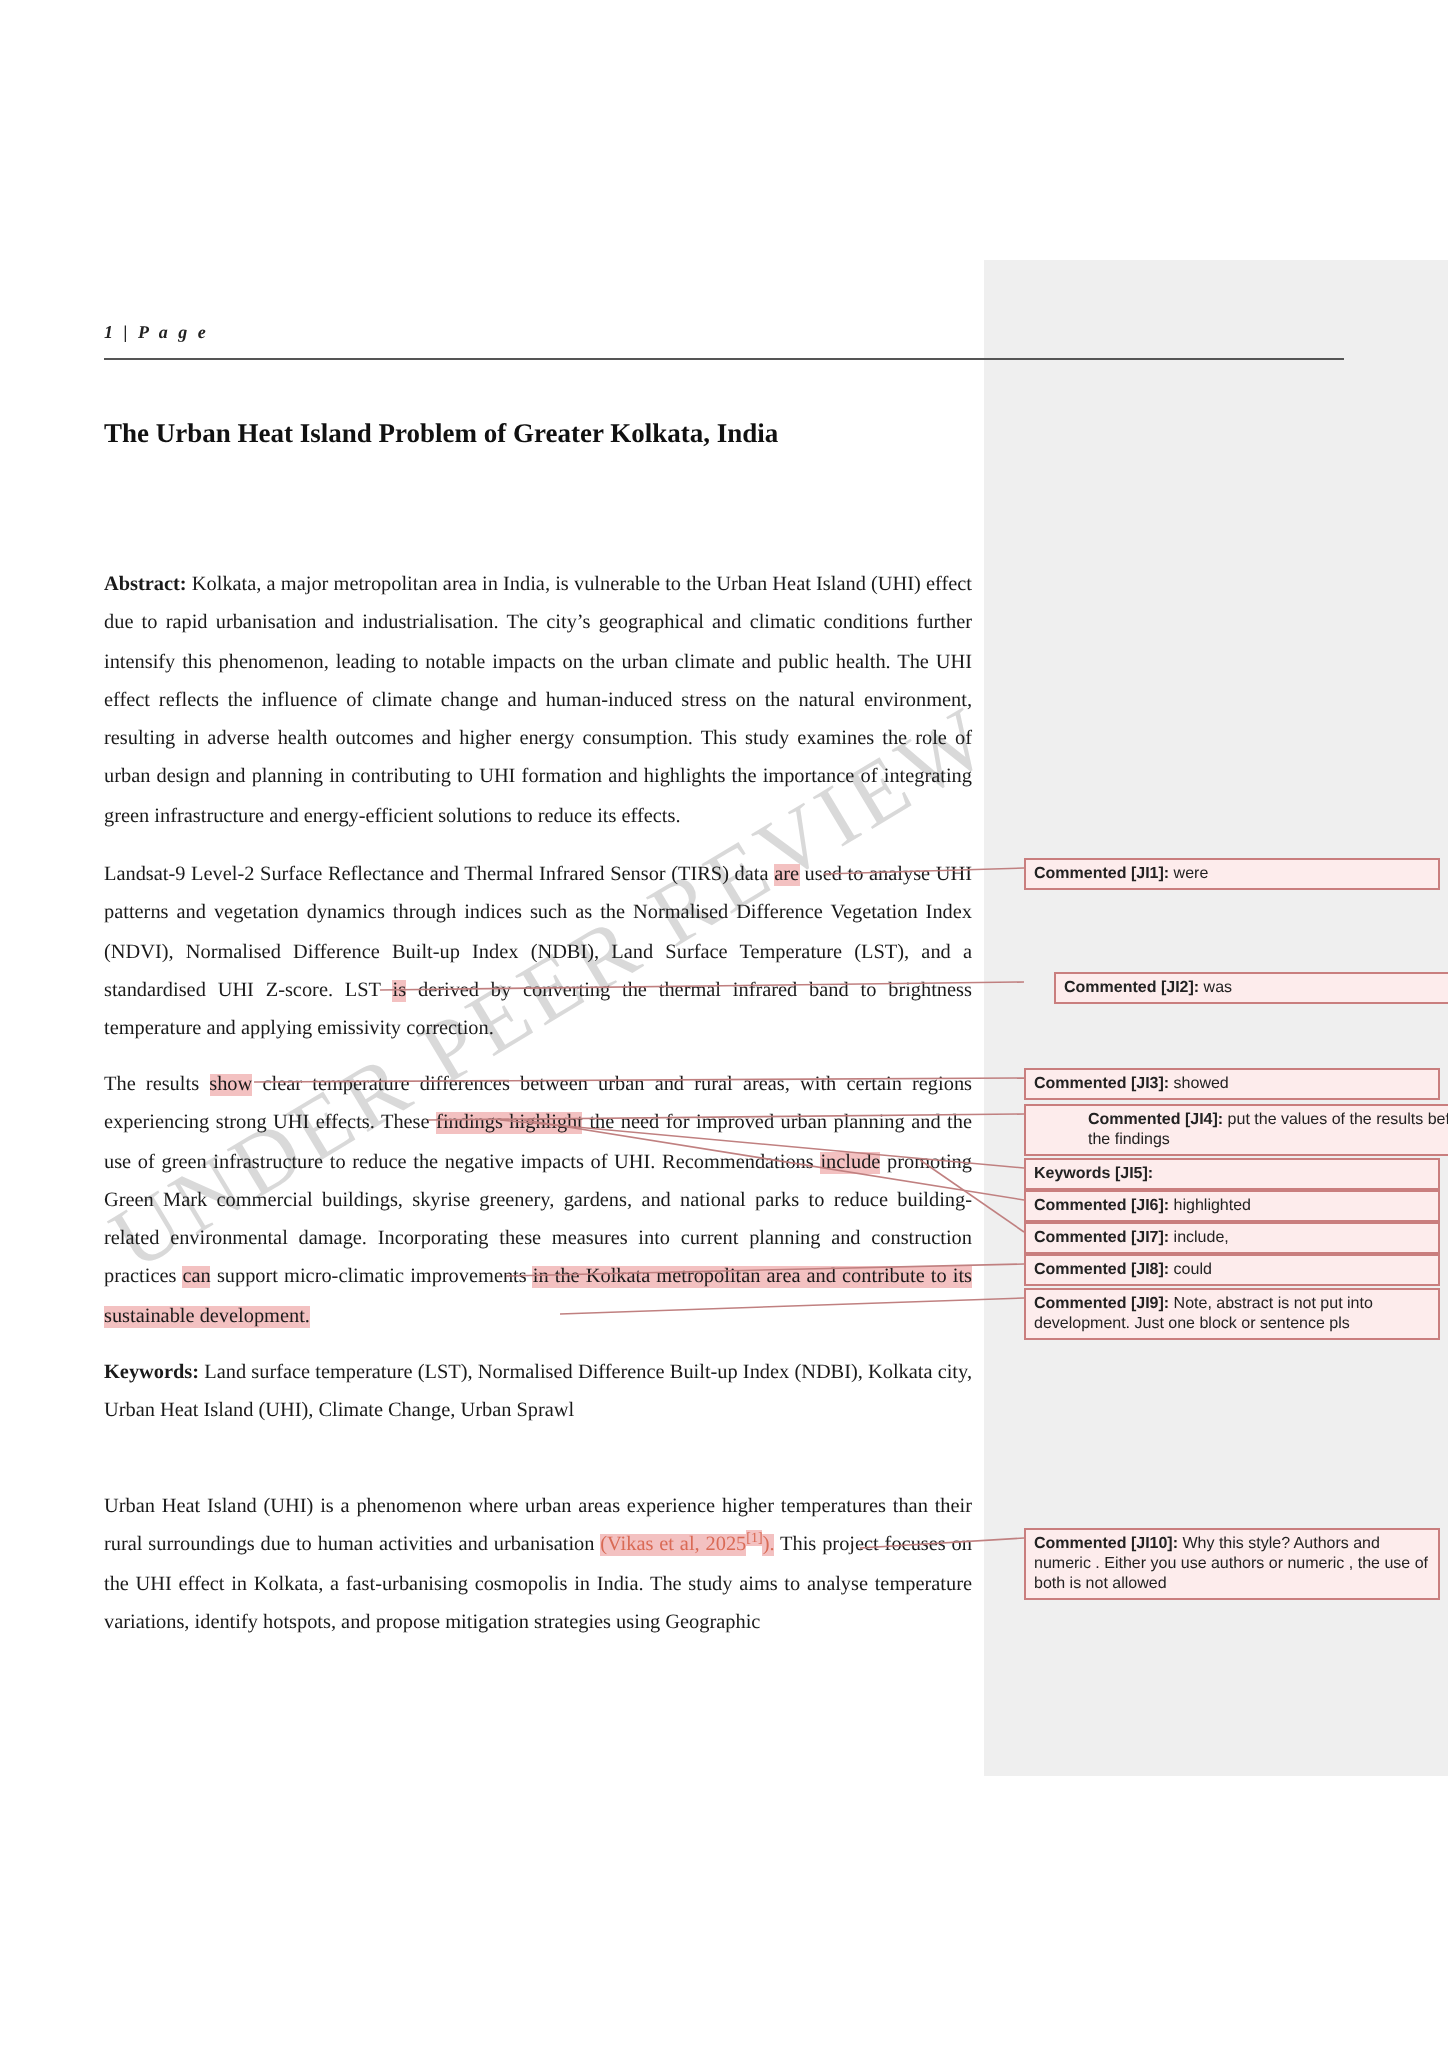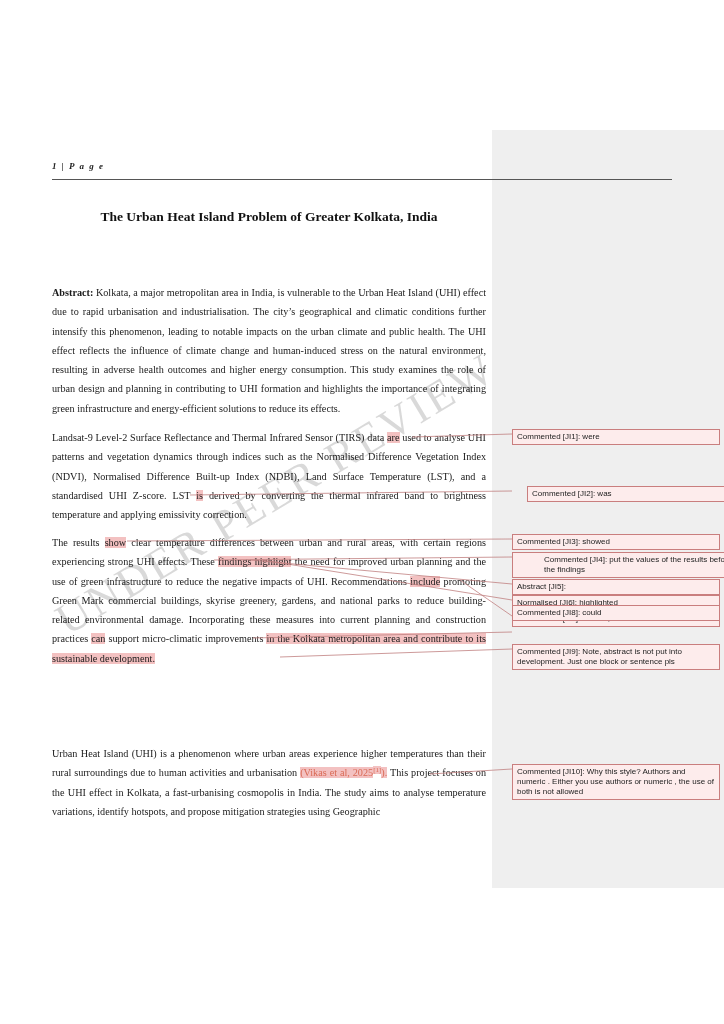--- a/index.html
+++ b/index.html
@@ -60,21 +60,21 @@
     top: 179px;
     width: 620px;
     border-top: 1px solid #555;
     z-index: 2;
   }
   .doc-title {
     position: absolute;
     left: 52px;
     top: 209px;
     width: 434px;
-    text-align: center;
+    text-align: left;
     font-size: 13.5px;
     font-weight: bold;
     color: #111;
     z-index: 2;
   }
   .para {
     position: absolute;
     left: 52px;
     width: 434px;
     margin: 0;
@@ -121,61 +121,62 @@
     width: 198px;
     background: var(--comment-fill, #fdecec);
     border: 1px solid var(--comment-border, #c97e7e);
     padding: 2px 4px 2px 4px;
     font-family: "Liberation Sans", sans-serif;
     font-size: 8px;
     line-height: 10px;
     color: #222;
     z-index: 4;
   }
-  .comment-box .c-label { font-weight: normal; text-align: right; }
+  .comment-box .c-label { font-weight: bold; text-align: right; }
 </style>
 </head>
 <body>
 
 <div class="sheet">
 
   <div class="comment-pane-bg"></div>
 
   <div class="watermark">UNDER PEER REVIEW</div>
 
   <div class="page-label">1 | P a g e</div>
 
   <div class="hrule"></div>
 
   <div class="doc-title">The Urban Heat Island Problem of Greater Kolkata, India</div>
 
   <p class="para para-abstract"><span class="seg-bold">Abstract:</span><span class="seg-normal"> Kolkata, a major metropolitan area in India, is vulnerable to the Urban Heat Island (UHI) effect due to rapid urbanisation and industrialisation. The city’s geographical and climatic conditions further intensify this phenomenon, leading to notable impacts on the urban climate and public health. The UHI effect reflects the influence of climate change and human-induced stress on the natural environment, resulting in adverse health outcomes and higher energy consumption. This study examines the role of urban design and planning in contributing to UHI formation and highlights the importance of integrating green infrastructure and energy-efficient solutions to reduce its effects.</span></p>
   <p class="para para-methods"><span class="seg-normal">Landsat-9 Level-2 Surface Reflectance and Thermal Infrared Sensor (TIRS) data </span><span class="seg-hl">are</span><span class="seg-normal"> used to analyse UHI patterns and vegetation dynamics through indices such as the Normalised Difference Vegetation Index (NDVI), Normalised Difference Built-up Index (NDBI), Land Surface Temperature (LST), and a standardised UHI Z-score. LST </span><span class="seg-hl">is</span><span class="seg-normal"> derived by converting the thermal infrared band to brightness temperature and applying emissivity correction.</span></p>
   <p class="para para-results"><span class="seg-normal">The results </span><span class="seg-hl">show</span><span class="seg-normal"> clear temperature differences between urban and rural areas, with certain regions experiencing strong UHI effects. These </span><span class="seg-hl">findings highlight</span><span class="seg-normal"> the need for improved urban planning and the use of green infrastructure to reduce the negative impacts of UHI. Recommendations </span><span class="seg-hl">include</span><span class="seg-normal"> promoting Green Mark commercial buildings, skyrise greenery, gardens, and national parks to reduce building-related environmental damage. Incorporating these measures into current planning and construction practices </span><span class="seg-hl">can</span><span class="seg-normal"> support micro-climatic improvements </span><span class="seg-hl">in the Kolkata metropolitan area and contribute to its sustainable development.</span></p>
+  <p class="para para-keywords"><span class="seg-bold">Keywords:</span><span class="seg-normal"> Land surface temperature (LST), Normalised Difference Built-up Index (NDBI), Kolkata city, Urban Heat Island (UHI), Climate Change, Urban Sprawl</span></p>
   <p class="para para-introduction"><span class="seg-normal">Urban Heat Island (UHI) is a phenomenon where urban areas experience higher temperatures than their rural surroundings due to human activities and urbanisation </span><span class="seg-cite">(Vikas et al, 2025</span><sup class="seg-cite-sup">[1]</sup><span class="seg-cite">).</span><span class="seg-normal"> This project focuses on the UHI effect in Kolkata, a fast-urbanising cosmopolis in India. The study aims to analyse temperature variations, identify hotspots, and propose mitigation strategies using Geographic</span></p>
 
   <svg class="connectors" viewBox="0 0 724 1024">
     <line x1="412" y1="437" x2="512" y2="434"></line>
     <line x1="190" y1="495" x2="512" y2="491"></line>
     <line x1="127" y1="541" x2="512" y2="539"></line>
     <line x1="214" y1="560" x2="512" y2="557"></line>
     <line x1="250" y1="560" x2="512" y2="584"></line>
     <line x1="262" y1="560" x2="512" y2="600"></line>
     <line x1="460" y1="580" x2="512" y2="616"></line>
     <line x1="253" y1="638" x2="512" y2="632"></line>
     <line x1="280" y1="657" x2="512" y2="649"></line>
     <line x1="430" y1="774" x2="512" y2="769"></line>
   </svg>
 
   <div id="comments">
       <div class="comment-box" style="top: 429px;"><span class="c-label">Commented [JI1]: </span><span class="c-text">were</span></div>
       <div class="comment-box" style="top: 486px; margin-left: 15px;"><span class="c-label">Commented [JI2]: </span><span class="c-text">was</span></div>
       <div class="comment-box" style="top: 534px;"><span class="c-label">Commented [JI3]: </span><span class="c-text">showed</span></div>
       <div class="comment-box" style="top: 552px; padding-left: 31px;"><span class="c-label">Commented [JI4]: </span><span class="c-text">put the values of the results before the findings</span></div>
-      <div class="comment-box" style="top: 579px;"><span class="c-label">Abstract [JI5]: </span><span class="c-text"></span></div>
-      <div class="comment-box" style="top: 595px;"><span class="c-label">Normalised [JI6]: </span><span class="c-text">highlighted</span></div>
+      <div class="comment-box" style="top: 579px;"><span class="c-label">Keywords [JI5]: </span><span class="c-text"></span></div>
+      <div class="comment-box" style="top: 595px;"><span class="c-label">Commented [JI6]: </span><span class="c-text">highlighted</span></div>
       <div class="comment-box" style="top: 611px;"><span class="c-label">Commented [JI7]: </span><span class="c-text">include,</span></div>
-      <div class="comment-box" style="top: 605px;"><span class="c-label">Commented [JI8]: </span><span class="c-text">could</span></div>
+      <div class="comment-box" style="top: 627px;"><span class="c-label">Commented [JI8]: </span><span class="c-text">could</span></div>
       <div class="comment-box" style="top: 644px;"><span class="c-label">Commented [JI9]: </span><span class="c-text">Note, abstract is not put into development. Just one block or sentence pls</span></div>
       <div class="comment-box" style="top: 764px;"><span class="c-label">Commented [JI10]: </span><span class="c-text">Why this style? Authors and numeric . Either you use authors or numeric , the use of both is not allowed</span></div>
     </div>
 
 </div>
 
 </body></html>

